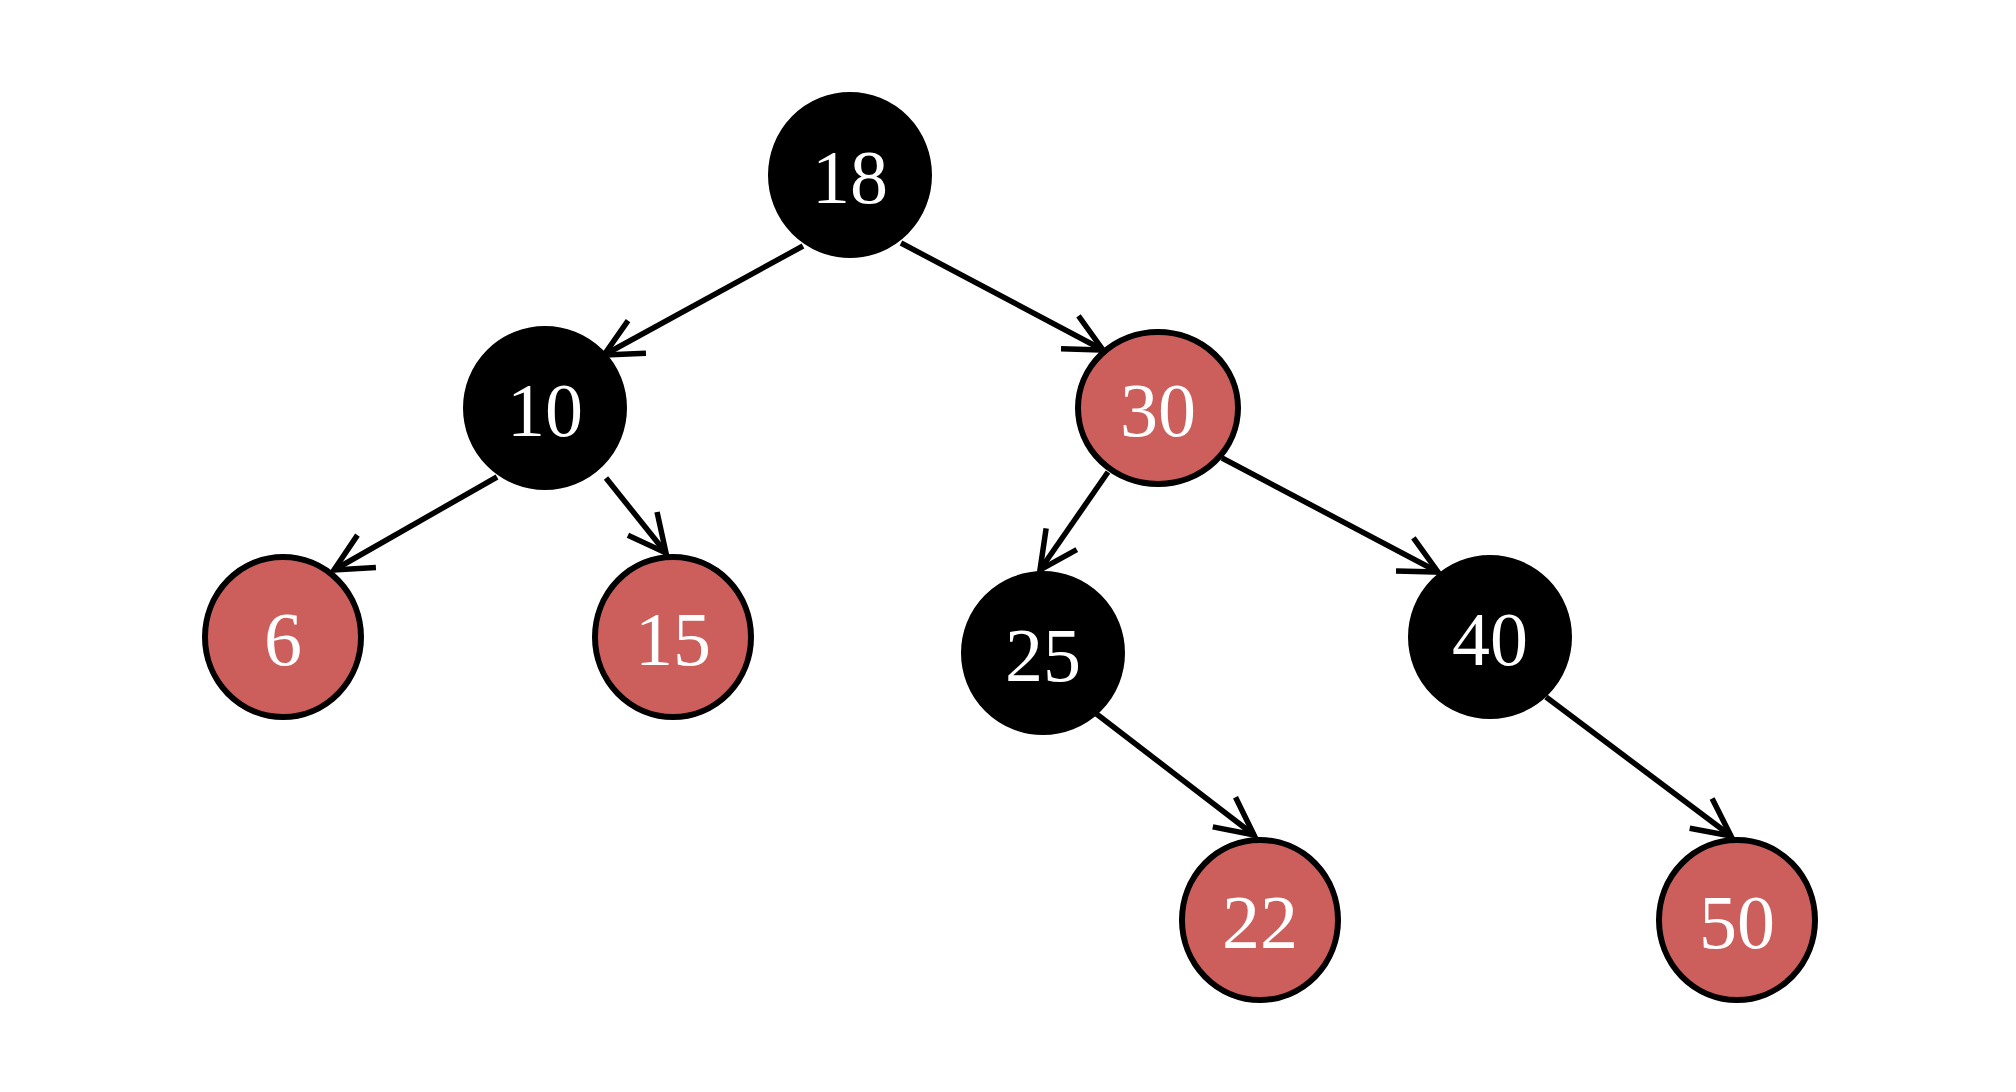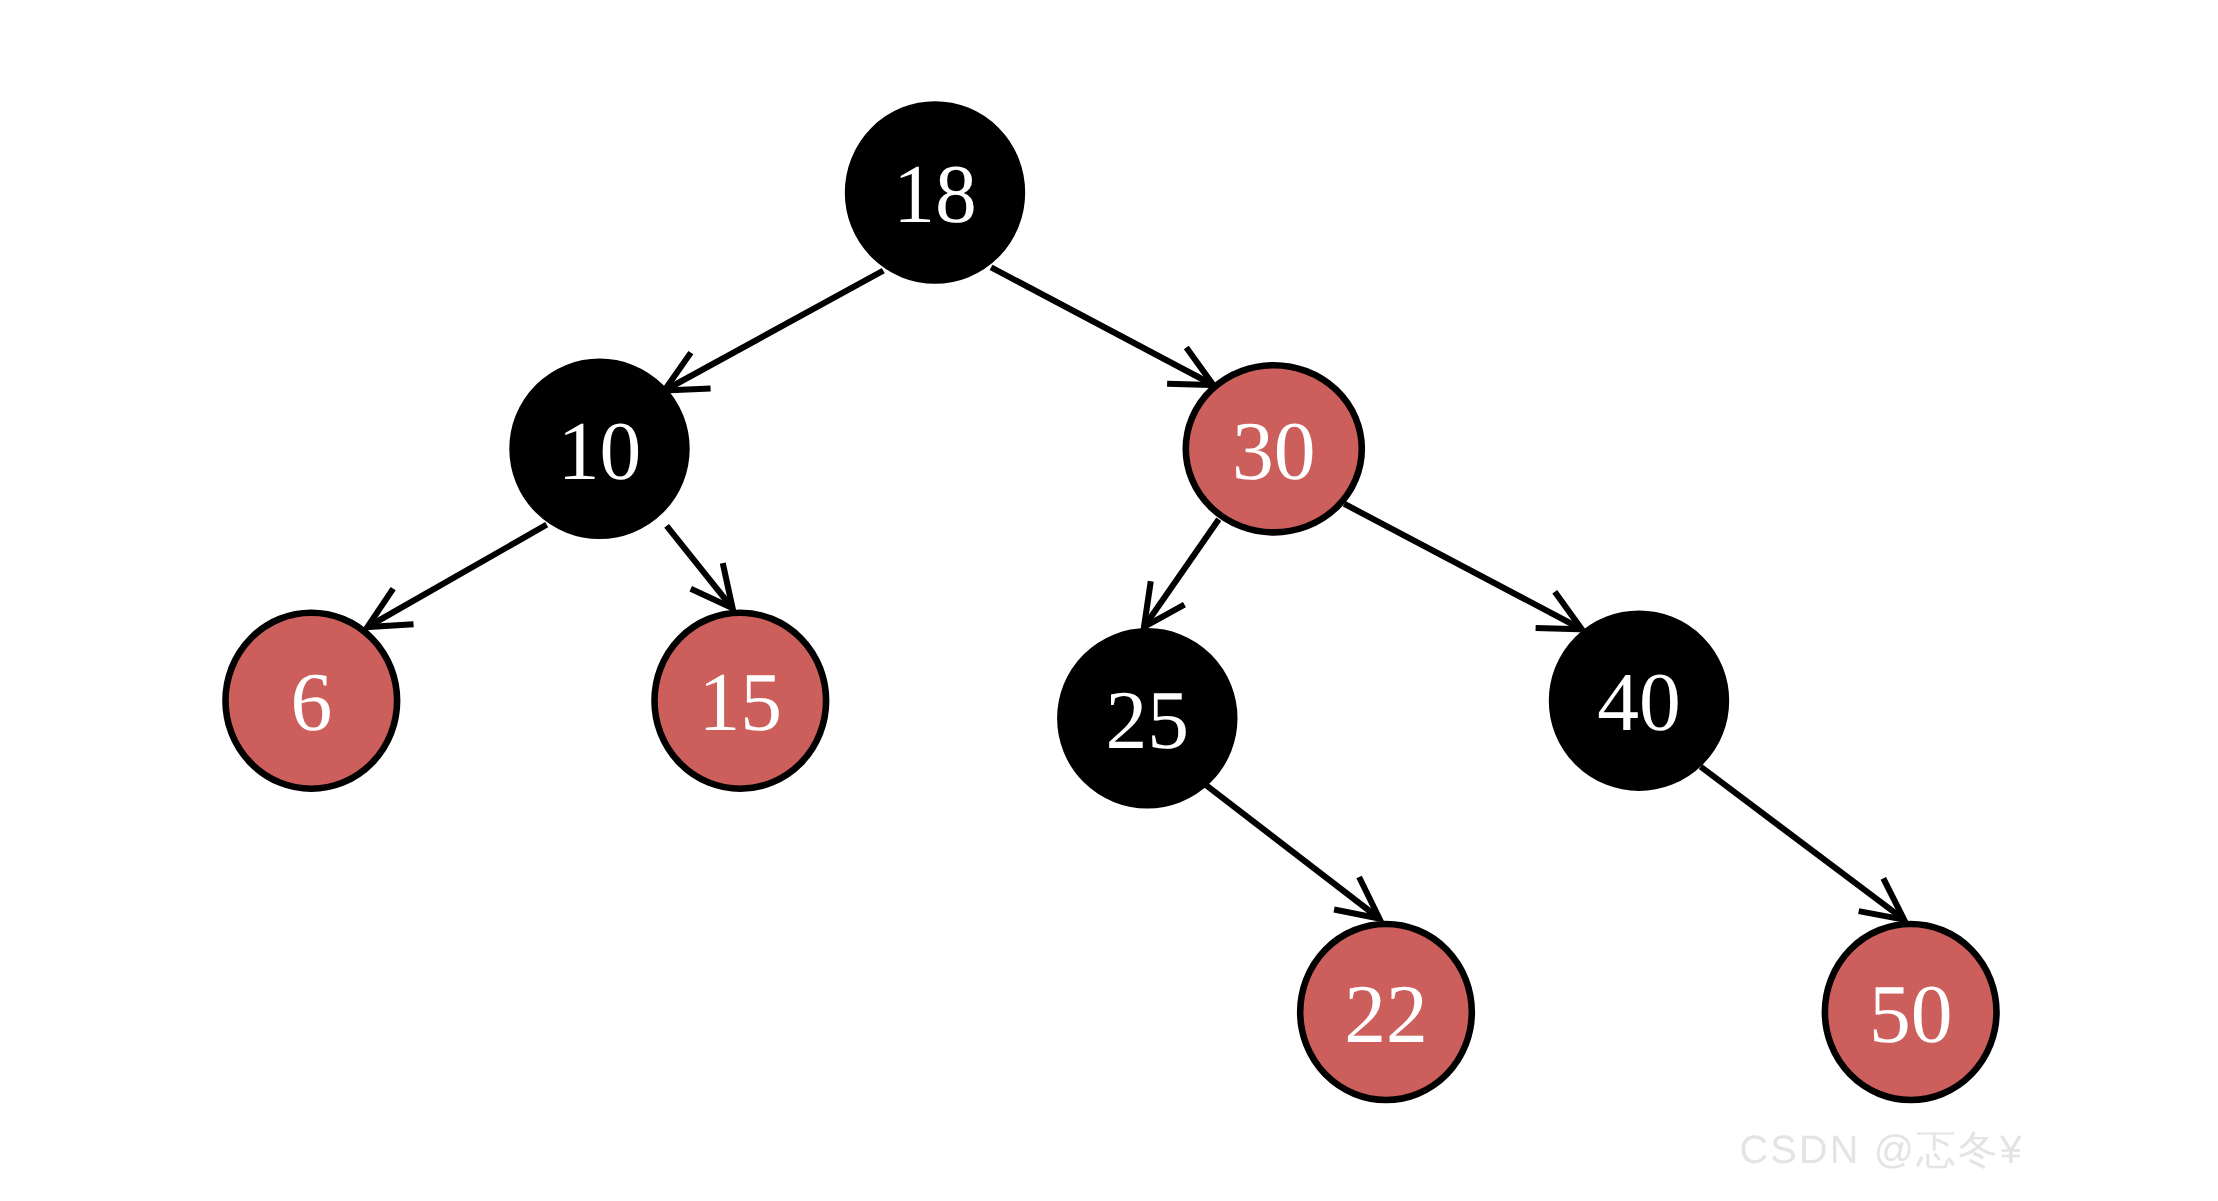--- a/index.html
+++ b/index.html
@@ -137,15 +137,14 @@
       <g>
         <ellipse cx="1260" cy="920" rx="78" ry="80" class="node-ellipse-red"></ellipse>
         <text x="1260" y="922" class="node-label">22</text>
       </g>
       <g>
         <ellipse cx="1737" cy="920" rx="78" ry="80" class="node-ellipse-red"></ellipse>
         <text x="1737" y="922" class="node-label">50</text>
       </g>
     </svg>
 
-  <div class="watermark">CSDN @忑冬¥</div>
 
 </div>
 
 </body></html>

